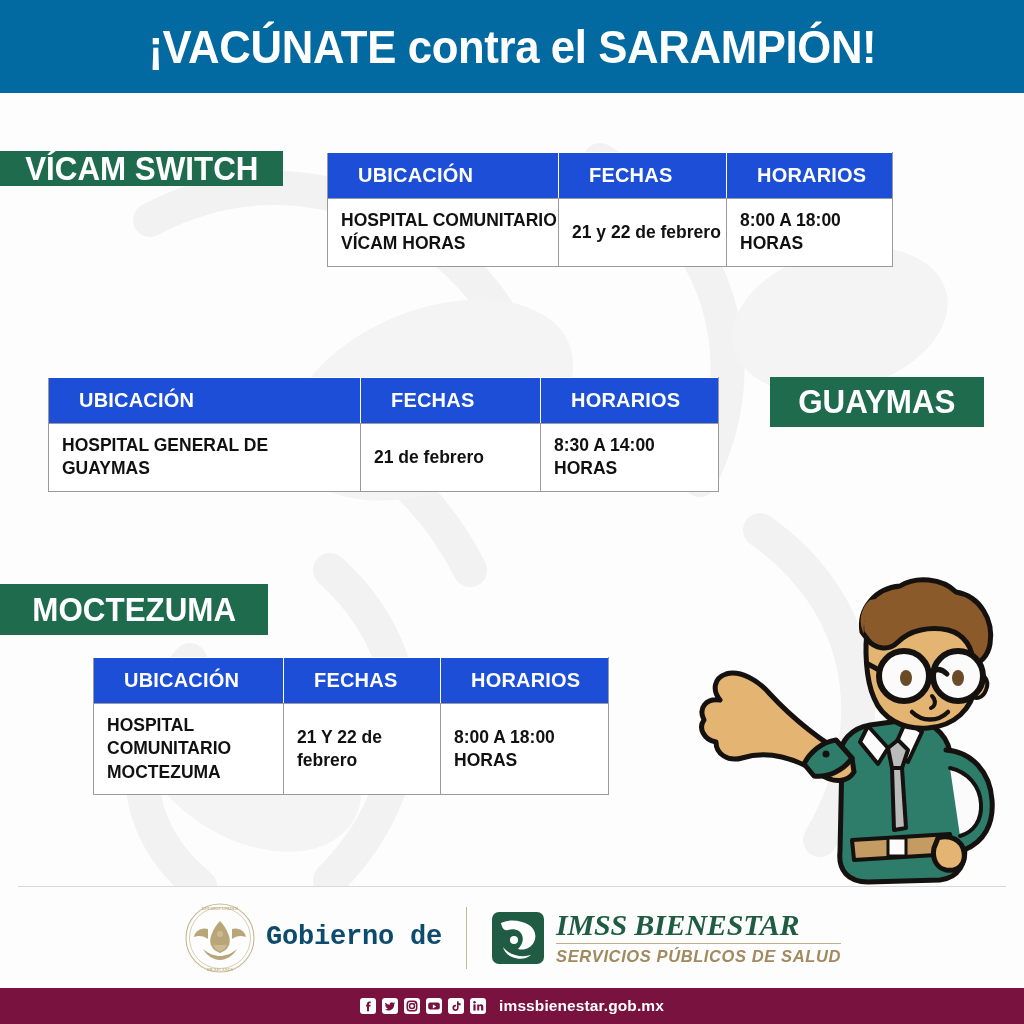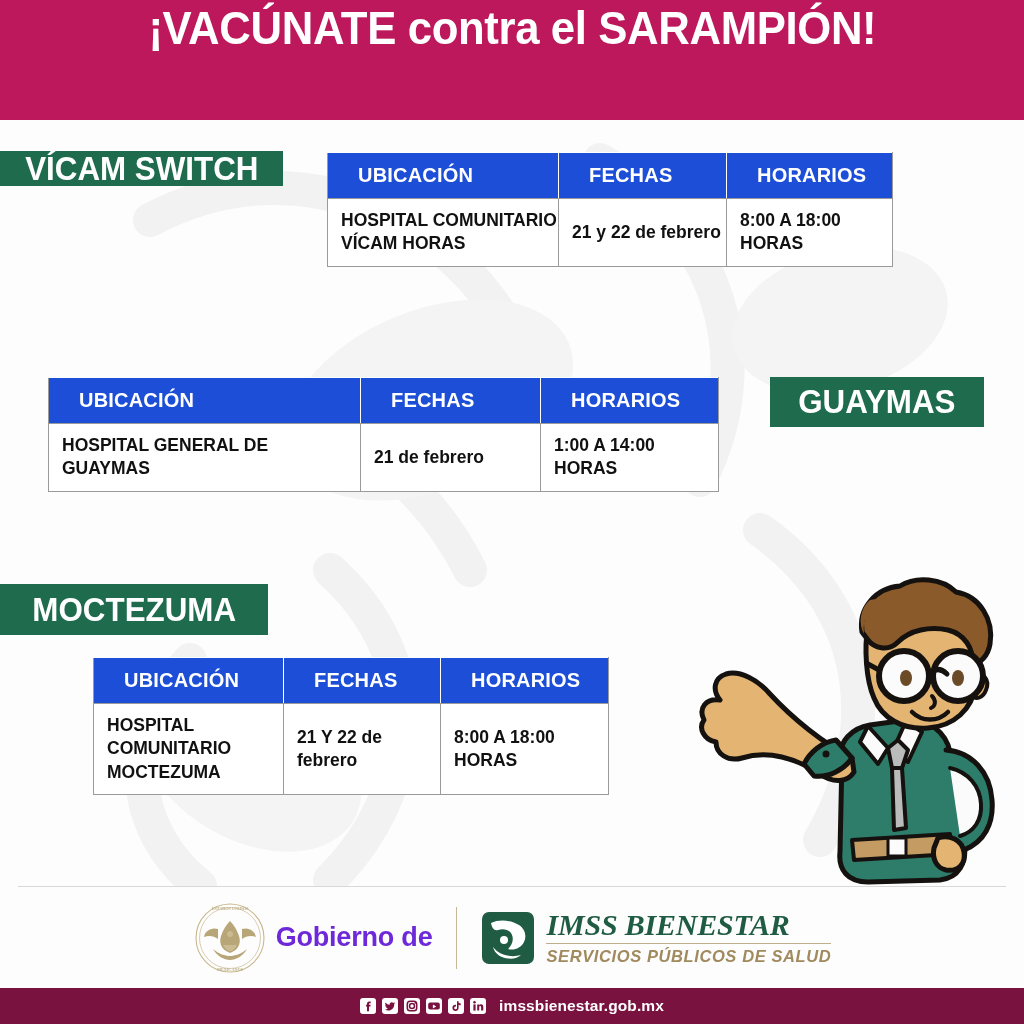--- a/index.html
+++ b/index.html
@@ -35,24 +35,25 @@
     z-index: 0;
   }
   .watermark svg { display: block; }
 
   
   .header-banner {
     position: absolute;
     left: 0;
     top: 0;
     width: 1024px;
-    height: 120px;
-    background: #be185d;
+    height: 93px;
+    background: #0369a1;
     z-index: 5;
     display: flex;
+    align-items: center;
     justify-content: center;
   }
   .header-title {
     color: #ffffff;
     font-family: "Liberation Sans Narrow", "Liberation Sans", sans-serif;
     font-size: 47px;
     font-weight: bold;
     letter-spacing: -0.4px;
     white-space: nowrap;
     transform: scaleX(0.93);
@@ -159,24 +160,24 @@
     display: flex;
     align-items: center;
     gap: 9px;
   }
   .gob-text {
     display: flex;
     flex-direction: column;
     line-height: 0.96;
   }
   .gob-text .line1 {
-    font-family: Liberation Sans, sans-serif;
+    font-family: Liberation Mono, monospace;
     font-size: 27px;
     font-weight: bold;
-    color: #6d28d9;
+    color: #0c4a6e;
     letter-spacing: -0.2px;
   }
   .gob-text .line2 {
     font-family: "Liberation Serif", serif;
     font-size: 40px;
     font-weight: bold;
     color: #691B32;
     letter-spacing: -0.5px;
     margin-top: -2px;
   }
@@ -319,21 +320,21 @@
       <tr>
         <th>UBICACIÓN</th>
         <th>FECHAS</th>
         <th>HORARIOS</th>
       </tr>
     </thead>
     <tbody>
       <tr>
         <td>HOSPITAL GENERAL DE GUAYMAS</td>
         <td>21 de febrero</td>
-        <td>1:00 A 14:00 HORAS</td>
+        <td>8:30 A 14:00 HORAS</td>
       </tr>
     </tbody>
   </table>
 
   <div class="city-label" id="label-moctezuma">
     <span>MOCTEZUMA</span>
   </div>
 
   <table class="sched-table" id="table-moctezuma">
     <colgroup>

